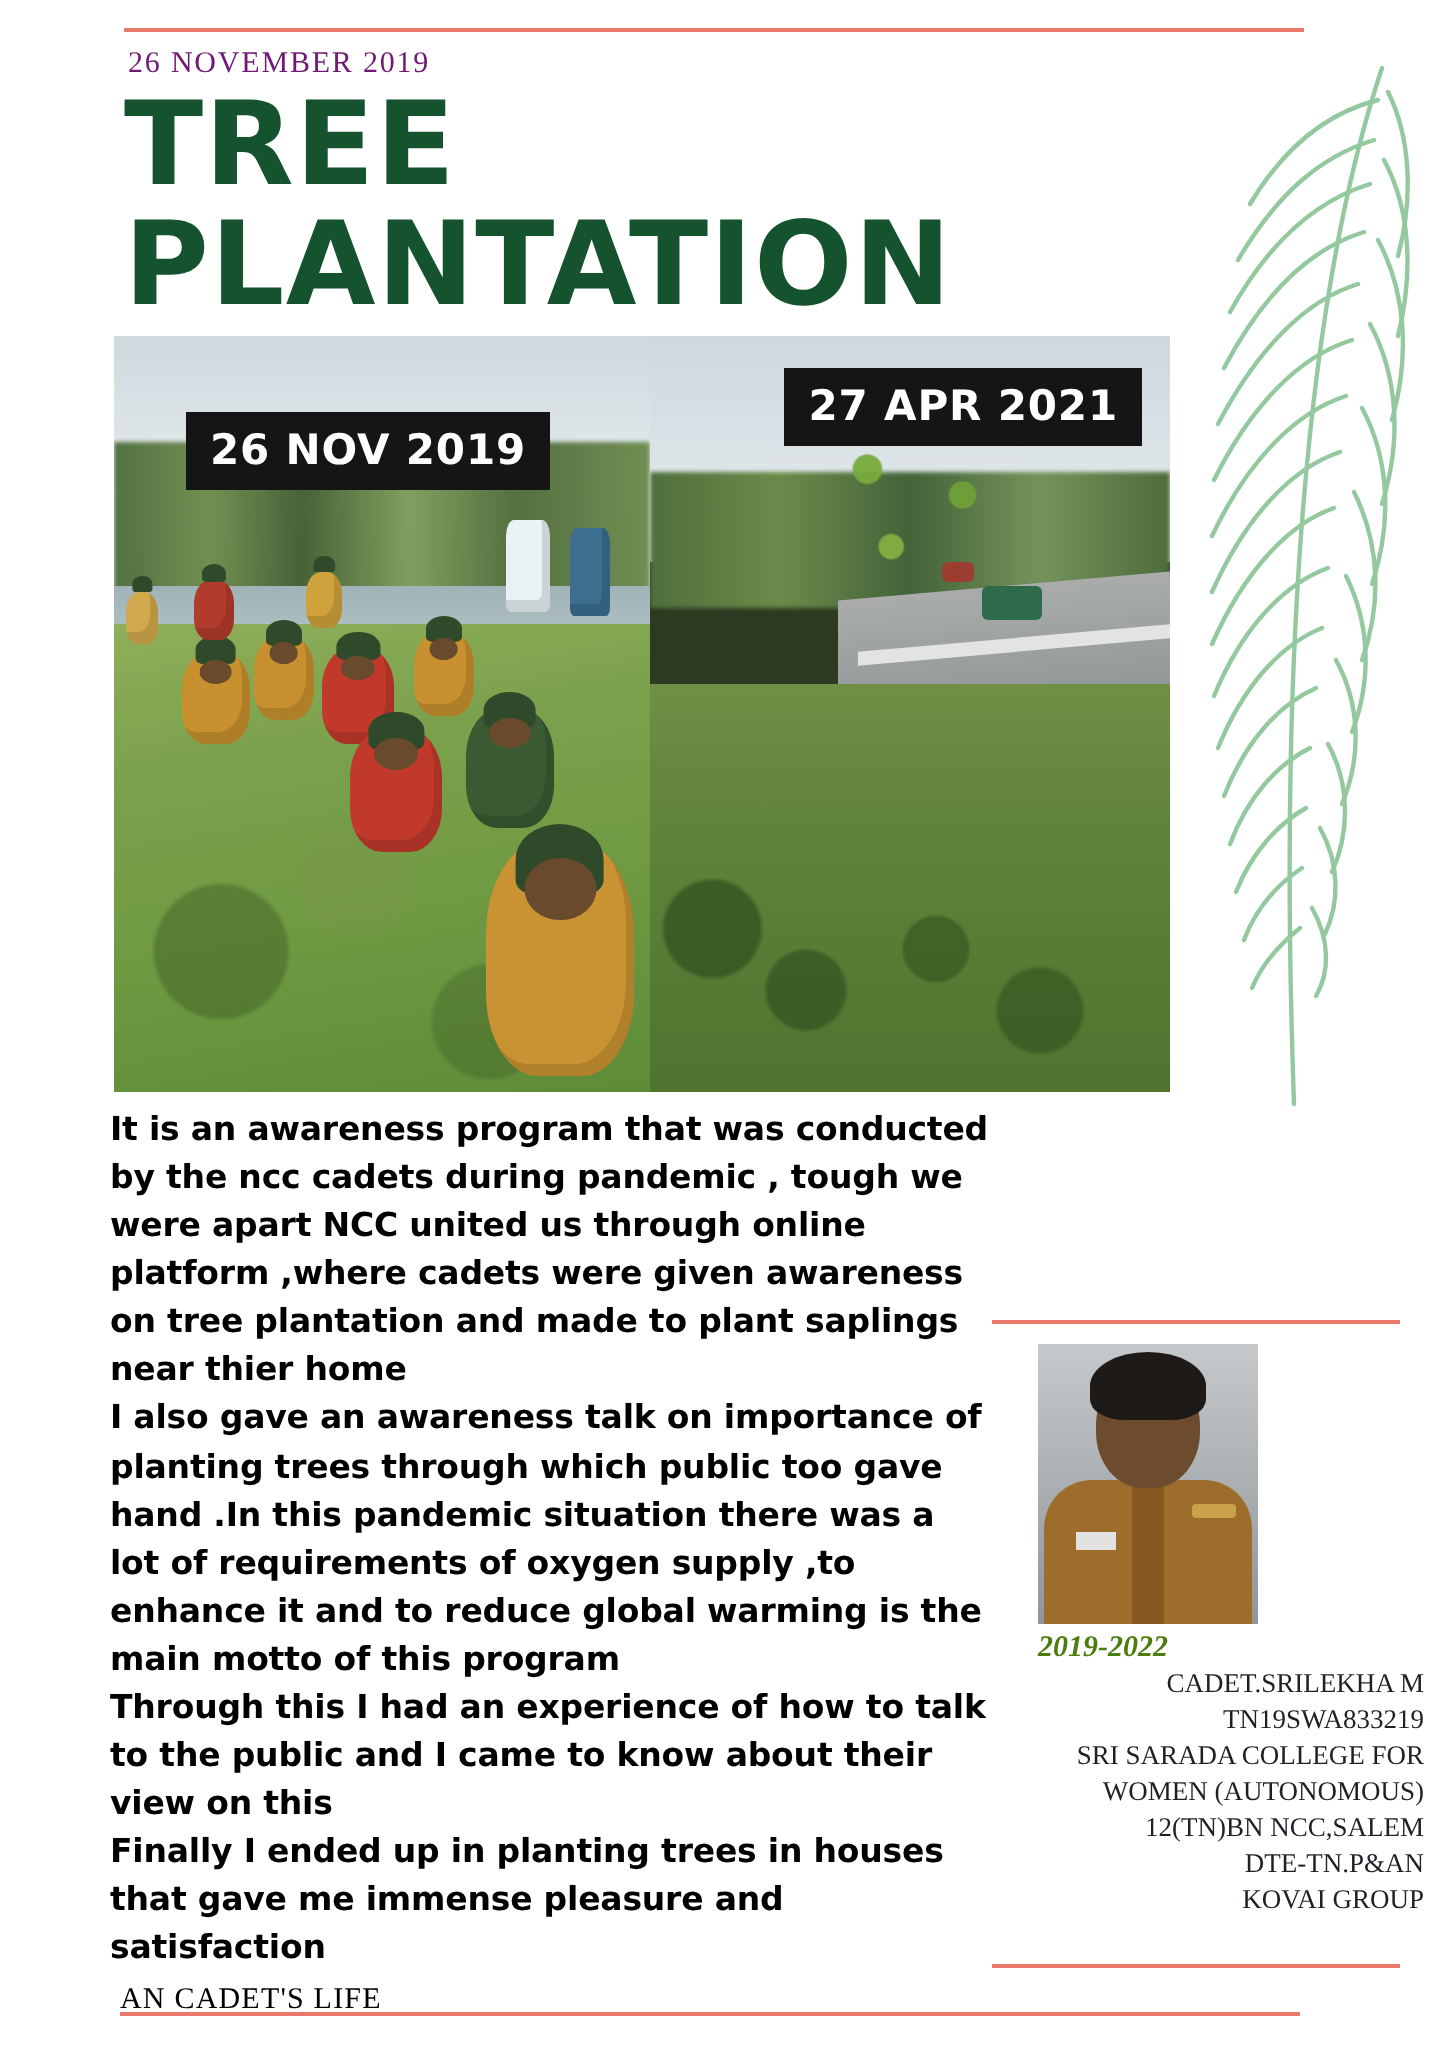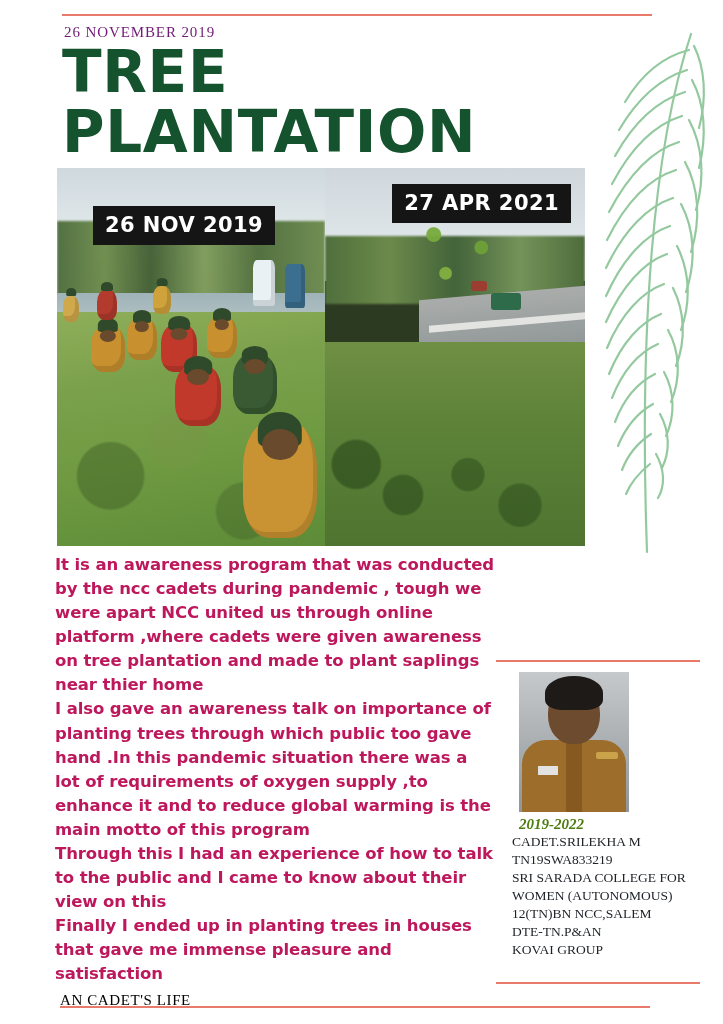--- a/index.html
+++ b/index.html
@@ -171,21 +171,21 @@
   
   .body-text {
     position: absolute;
     left: 55px;
     top: 553px;
     width: 440px;
     font-family: "DejaVu Sans", sans-serif;
     font-weight: bold;
     font-size: 16.5px;
     line-height: 1.46;
-    color: #be185d;
+    color: #000000;
     letter-spacing: -0.1px;
   }
   .body-text p { margin: 0; }
 
   
   .portrait {
     position: absolute;
     left: 519px;
     top: 672px;
     width: 110px;
@@ -215,21 +215,21 @@
   .portrait-details {
     position: absolute;
     left: 512px;
     top: 833px;
     width: 200px;
     font-family: "Liberation Serif", serif;
     font-size: 13.5px;
     line-height: 1.33;
     color: #1d2126;
   }
-  .portrait-details div { white-space: nowrap; }
+  .portrait-details div { white-space: nowrap; text-align: right; }
 
   
   .footer {
     position: absolute;
     left: 60px;
     top: 992px;
     font-family: "Liberation Serif", serif;
     font-size: 15px;
     letter-spacing: 0.04em;
     color: #000000;

